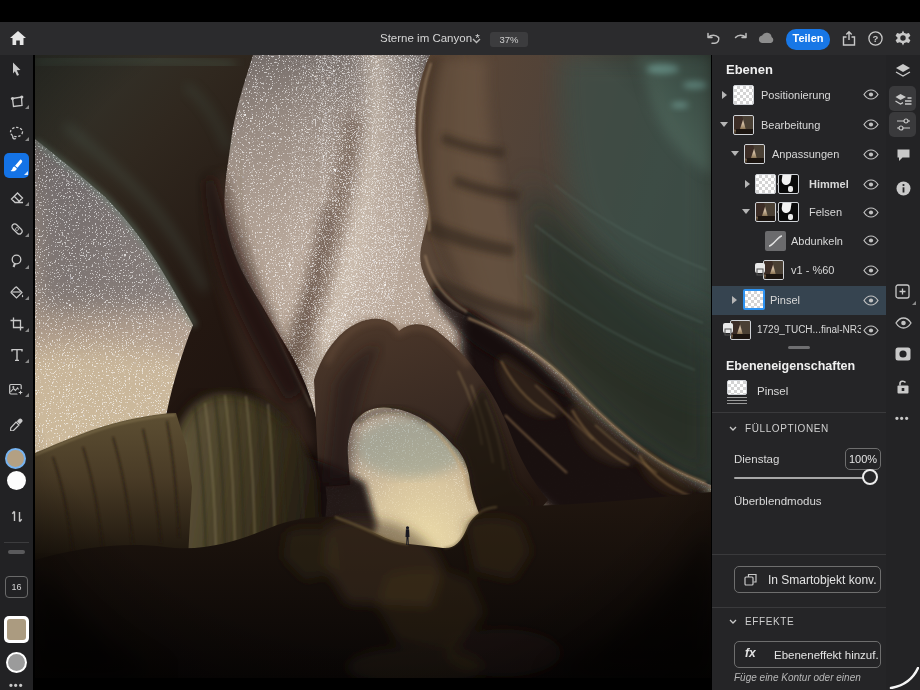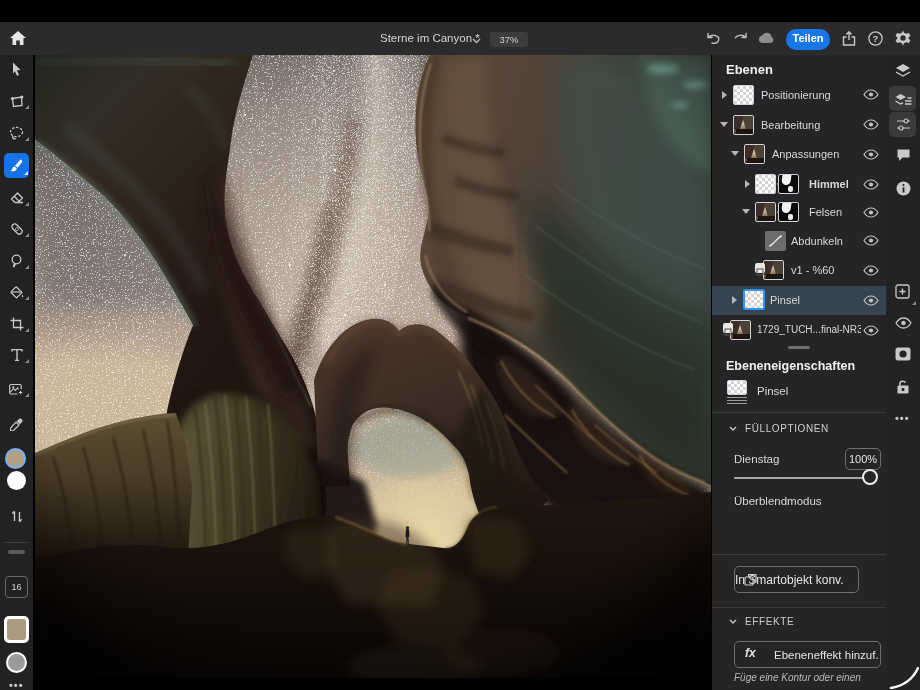--- a/index.html
+++ b/index.html
@@ -1624,21 +1624,21 @@
 <svg width="8" height="5" viewBox="0 0 8 5" style="position:absolute;left:17px;top:371px">
         <path d="M1 1 L4 4 L7 1" stroke="#c9c9c9" stroke-width="1.3" fill="none"></path>
       </svg>
 <div class="sechead" style="left:33px;top:368px">FÜLLOPTIONEN</div>
 <div class="t" style="left:22px;top:398px;font-size:11.5px;color:#d8d8d8;font-weight:400">Dienstag</div>
 <div class="btn" style="left:133px;top:393px;width:36px;height:22px;justify-content:center;font-size:11px">100%</div>
 <div style="position:absolute;left:22px;top:422px;width:136px;height:2px;background:#a8a8a8;border-radius:1px"></div>
 <div style="position:absolute;left:150px;top:414px;width:16px;height:16px;border:2px solid #ececec;border-radius:50%;background:#252527"></div>
 <div class="t" style="left:22px;top:440px;font-size:11.5px;color:#d8d8d8;font-weight:400">Überblendmodus</div>
 <div class="divider" style="top:499px"></div>
-<div class="btn" style="left:22px;top:511px;width:125px;height:27px;">In Smartobjekt konv.</div>
+<div class="btn" style="left:22px;top:511px;width:147px;height:27px;padding-left:33px">In Smartobjekt konv.</div>
 <svg width="13" height="13" viewBox="0 0 13 13" style="position:absolute;left:32px;top:518px">
         <rect x="1" y="4" width="8" height="8" rx="1" fill="none" stroke="#c9c9c9" stroke-width="1.2"></rect>
         <path d="M4.5 4 L4.5 1.5 L12 1.5 L12 9 L9.5 9" fill="none" stroke="#c9c9c9" stroke-width="1.2"></path>
       </svg>
 <div class="divider" style="top:552px"></div>
 <svg width="8" height="5" viewBox="0 0 8 5" style="position:absolute;left:17px;top:564px">
         <path d="M1 1 L4 4 L7 1" stroke="#c9c9c9" stroke-width="1.3" fill="none"></path>
       </svg>
 <div class="sechead" style="left:33px;top:561px">EFFEKTE</div>
 <div class="btn" style="left:22px;top:586px;width:147px;height:27px;padding-left:39px;font-size:11.5px">Ebeneneffekt hinzuf.</div>

